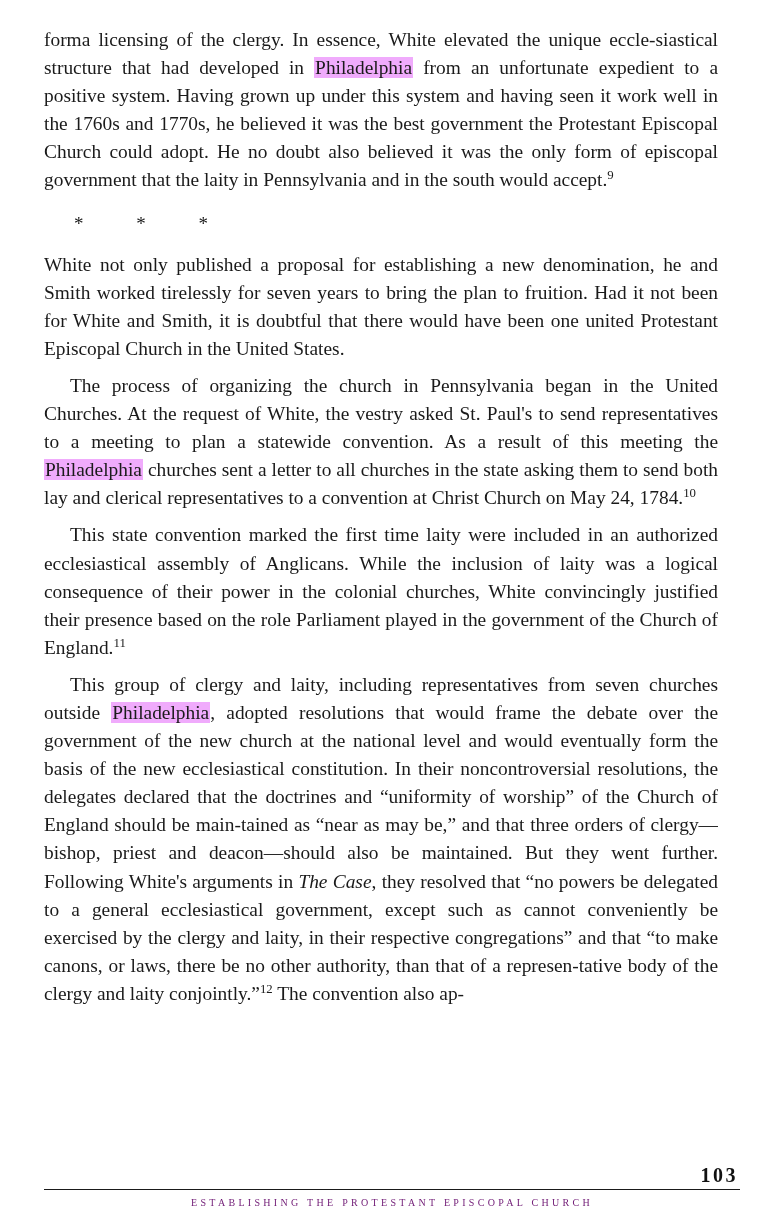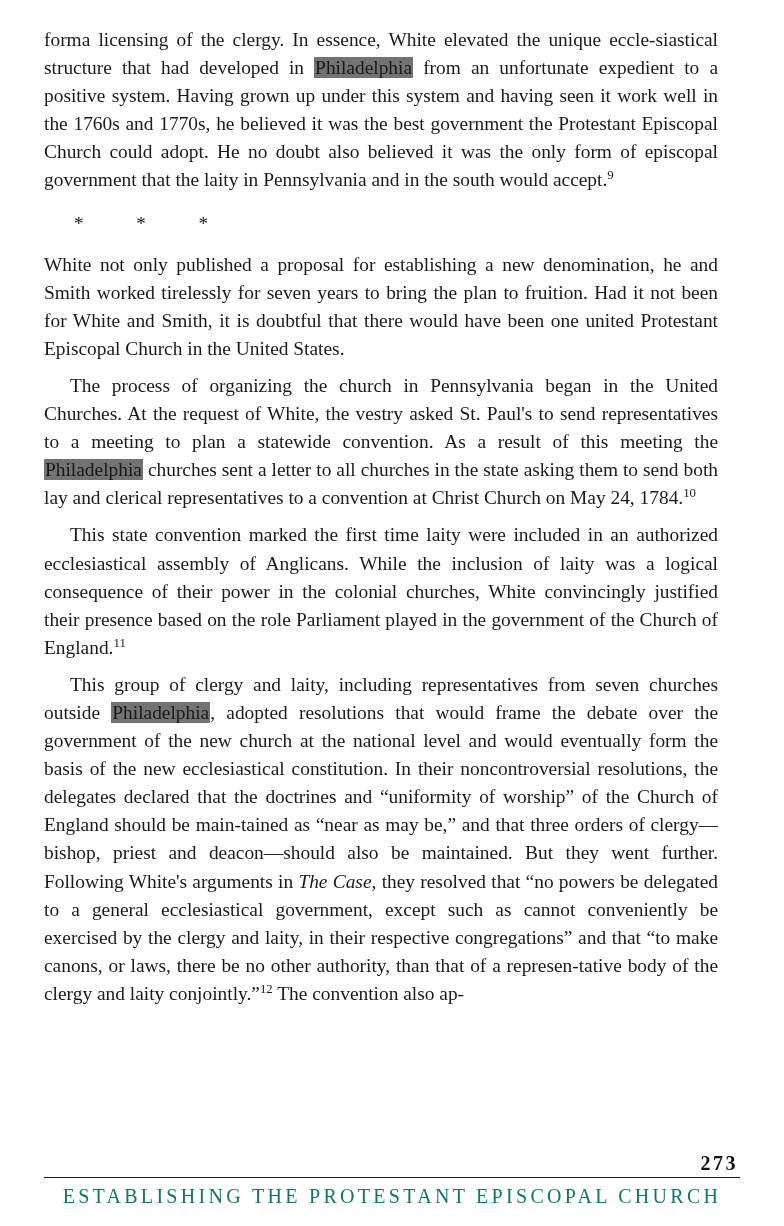--- a/index.html
+++ b/index.html
@@ -31,21 +31,21 @@
     hyphens: none;
   }
   p {
     margin: 0;
   }
   p.indent {
     text-indent: 26px;
     margin-top: 9px;
   }
   .hl {
-    background: #737373;
+    background: #f0abfc;
     padding: 0 1px;
   }
   .sup {
     font-size: 0.66em;
     vertical-align: super;
     line-height: 0;
   }
   .bi {
     font-style: italic;
     font-weight: normal;
@@ -74,24 +74,24 @@
     margin-bottom: 2px;
     color: #111;
   }
   .rule {
     border: 0;
     border-top: 1.6px solid #1a1a1a;
     margin: 0 0 7px 0;
   }
   .running-head {
     text-align: center;
-    font-size: 20px;
+    font-size: 10px;
     letter-spacing: 3.3px;
     font-family: "Liberation Serif", serif;
-    color: #0f766e;
+    color: #701a75;
     white-space: nowrap;
   }
 </style>
 </head>
 <body>
 
 <div class="page">
 
   <div class="body-text">
 
@@ -103,18 +103,18 @@
 
     <p class="indent"><span>The process of organizing the church in Pennsylvania began in the United Churches. At the request of White, the vestry asked St. Paul's to send representatives to a meeting to plan a statewide convention. As a result of this meeting the </span><span class="hl">Philadelphia</span><span> churches sent a letter to all churches in the state asking them to send both lay and clerical representatives to a convention at Christ Church on May 24, 1784.</span><span class="sup">10</span></p>
 
     <p class="indent"><span>This state convention marked the first time laity were included in an authorized ecclesiastical assembly of Anglicans. While the inclusion of laity was a logical consequence of their power in the colonial churches, White convincingly justified their presence based on the role Parliament played in the government of the Church of England.</span><span class="sup">11</span></p>
 
     <p class="indent"><span>This group of clergy and laity, including representatives from seven churches outside </span><span class="hl">Philadelphia</span><span>, adopted resolutions that would frame the debate over the government of the new church at the national level and would eventually form the basis of the new ecclesiastical constitution. In their noncontroversial resolutions, the delegates declared that the doctrines and “uniformity of worship” of the Church of England should be main-tained as “near as may be,” and that three orders of clergy—bishop, priest and deacon—should also be maintained. But they went further. Following White's arguments in </span><span class="bi">The Case</span><span>, they resolved that “no powers be delegated to a general ecclesiastical government, except such as cannot conveniently be exercised by the clergy and laity, in their respective congregations” and that “to make canons, or laws, there be no other authority, than that of a represen-tative body of the clergy and laity conjointly.”</span><span class="sup">12</span><span> The convention also ap-</span></p>
 
   </div>
 
   <div class="footer">
-    <div class="folio">273</div>
+    <div class="folio">103</div>
     <hr class="rule">
     <div class="running-head">ESTABLISHING THE PROTESTANT EPISCOPAL CHURCH</div>
   </div>
 
 </div>
 
 </body></html>

